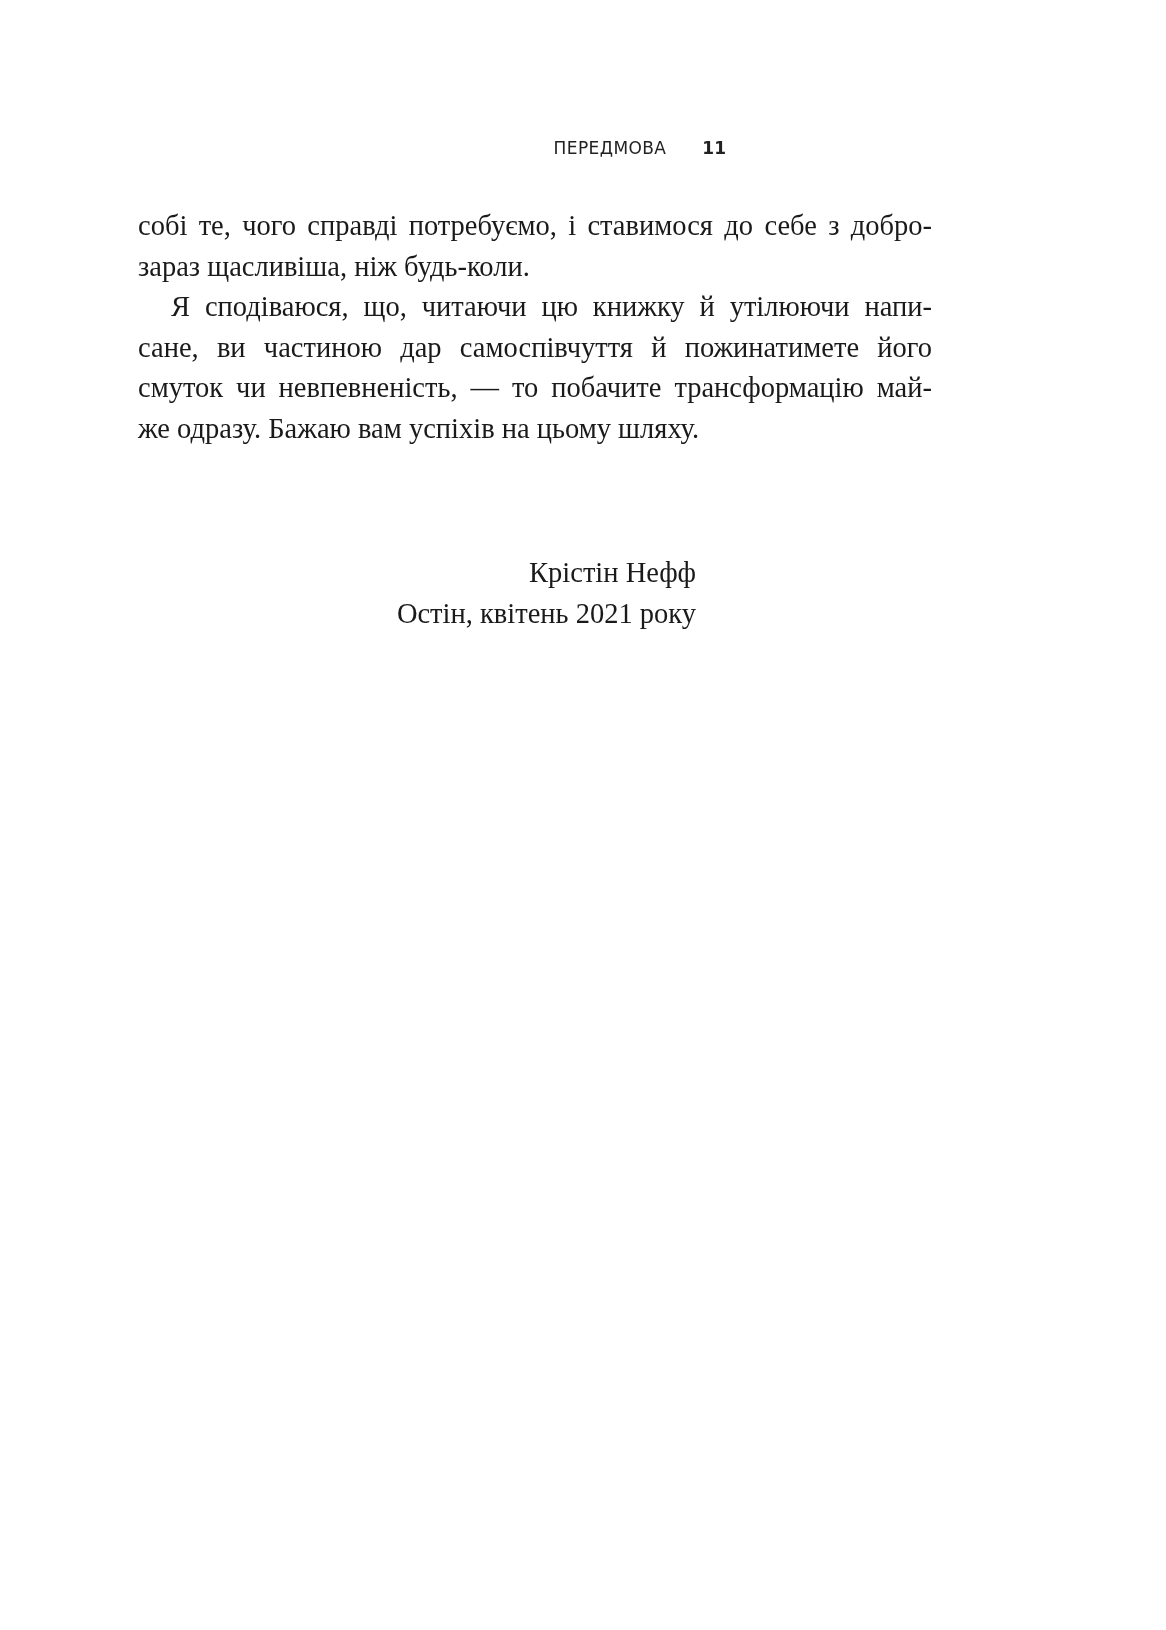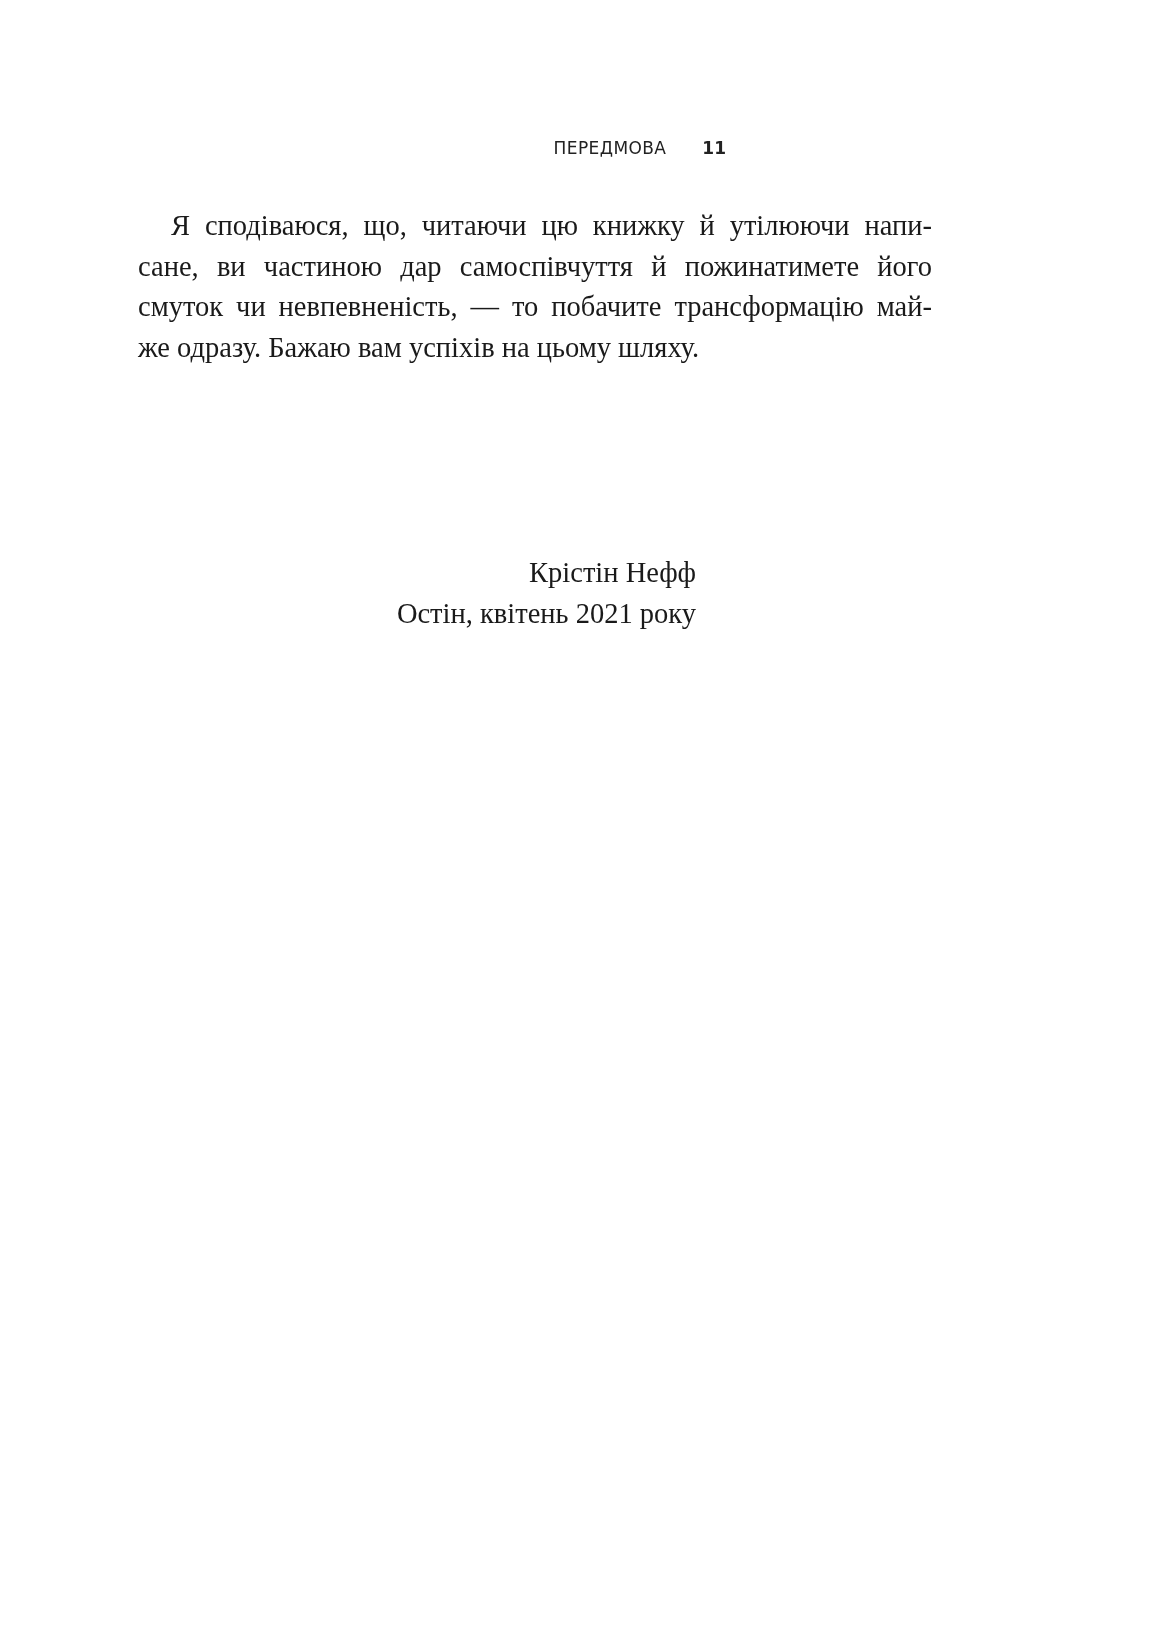--- a/index.html
+++ b/index.html
@@ -83,20 +83,22 @@
 
 <div class="page">
 
   <div class="running-head">
     <span class="section">ПЕРЕДМОВА</span>
     <span class="pageno">11</span>
   </div>
 
   <div class="body-text">
     <div>
+      <span class="line">собі те, чого справді потребуємо, і ставимося до себе з добро-</span>
+      <span class="line last">зараз щасливіша, ніж будь-коли.</span>
     </div>
     <div>
       <span class="line indent">Я сподіваюся, що, читаючи цю книжку й утілюючи напи-</span>
       <span class="line">сане, ви частиною дар самоспівчуття й пожинатимете його</span>
       <span class="line">смуток чи невпевненість, — то побачите трансформацію май-</span>
       <span class="line last">же одразу. Бажаю вам успіхів на цьому шляху.</span>
     </div>
   </div>
 
   <div class="signature">

